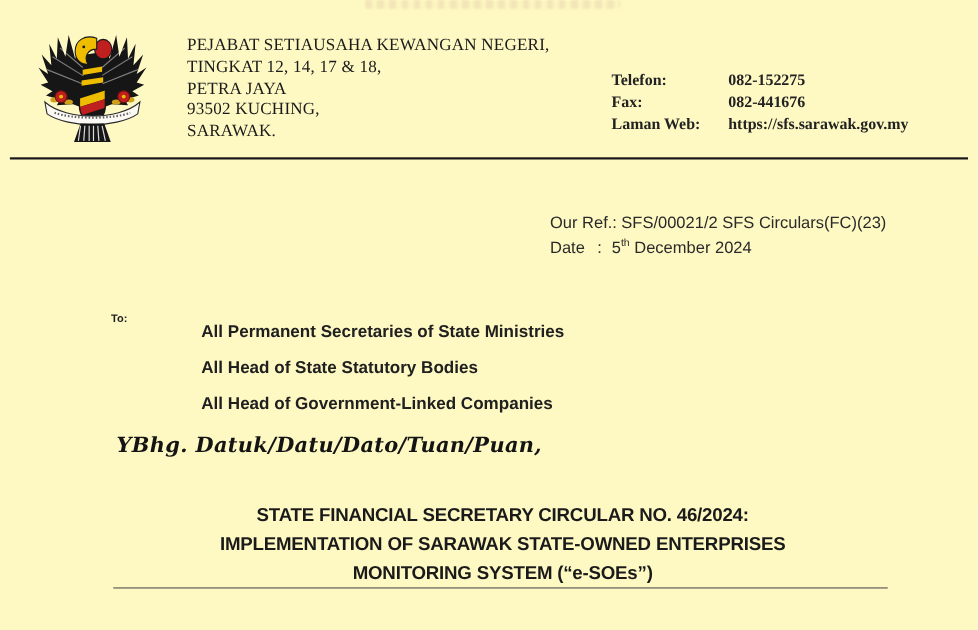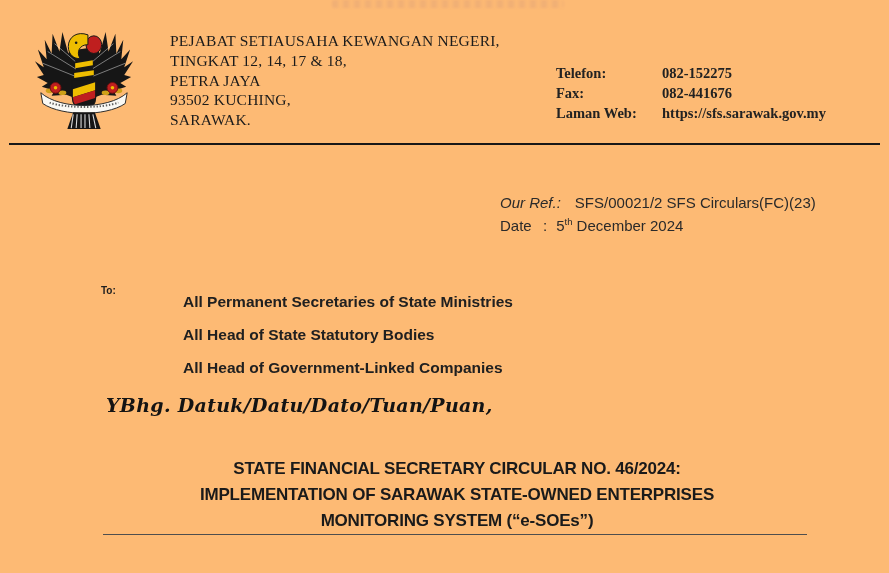--- a/index.html
+++ b/index.html
@@ -1,17 +1,17 @@
 <!DOCTYPE html>
 <html><head>
 <meta charset="utf-8">
 <style>
   html,body{margin:0;padding:0;background:#ffffff;}
   .page{
-    position:relative;width:889px;height:573px;background:#fdba74;overflow:hidden;
+    position:relative;width:889px;height:573px;background:#fef9c3;overflow:hidden;
     font-family:"Liberation Sans",sans-serif;color:#1c1c1c;
   }
   
   .artifact{
     position:absolute;left:332px;top:0;width:232px;height:8px;border-radius:2px;
     background:repeating-linear-gradient(90deg, rgba(185,125,125,.16) 0 6px, rgba(185,125,125,.03) 6px 11px);
     filter:blur(1.2px);
   }
   .crest{position:absolute;left:28px;top:26px;width:112px;height:106px;}
   .addr{
@@ -22,21 +22,21 @@
   .contact{
     position:absolute;left:556px;top:63px;
     font-family:"Liberation Serif",serif;font-size:14.5px;line-height:20px;color:#222;
     white-space:nowrap;
   }
   .contact .row{display:flex;font-weight:bold;}
   .contact .lbl{width:106px;}
   .divider{position:absolute;left:9px;top:143px;width:871px;border-top:2.2px solid #181818;}
   .ref{position:absolute;left:500px;top:192px;font-size:15px;line-height:22.5px;color:#2a2a2a;white-space:nowrap;}
   .ref .row{display:flex;}
-  .ref .lbl1{margin-right:14px;font-style:italic;}
+  .ref .lbl1{margin-right:4px;}
   .ref .lbl2{width:43px;}
   .ref .colon{margin-right:9px;}
   .ref sup{font-size:9.5px;line-height:0;vertical-align:super;}
   .to-label{position:absolute;left:101px;top:285px;font-weight:bold;font-size:10px;color:#202020;}
   .to-items{position:absolute;left:183px;top:285px;font-weight:bold;font-size:15.5px;line-height:33px;color:#202020;white-space:nowrap;}
   .salutation{
     position:absolute;left:106px;top:394px;
     font-family:"DejaVu Serif",serif;font-style:italic;font-weight:700;
     font-size:19px;letter-spacing:.3px;color:#141414;white-space:nowrap;
   }

